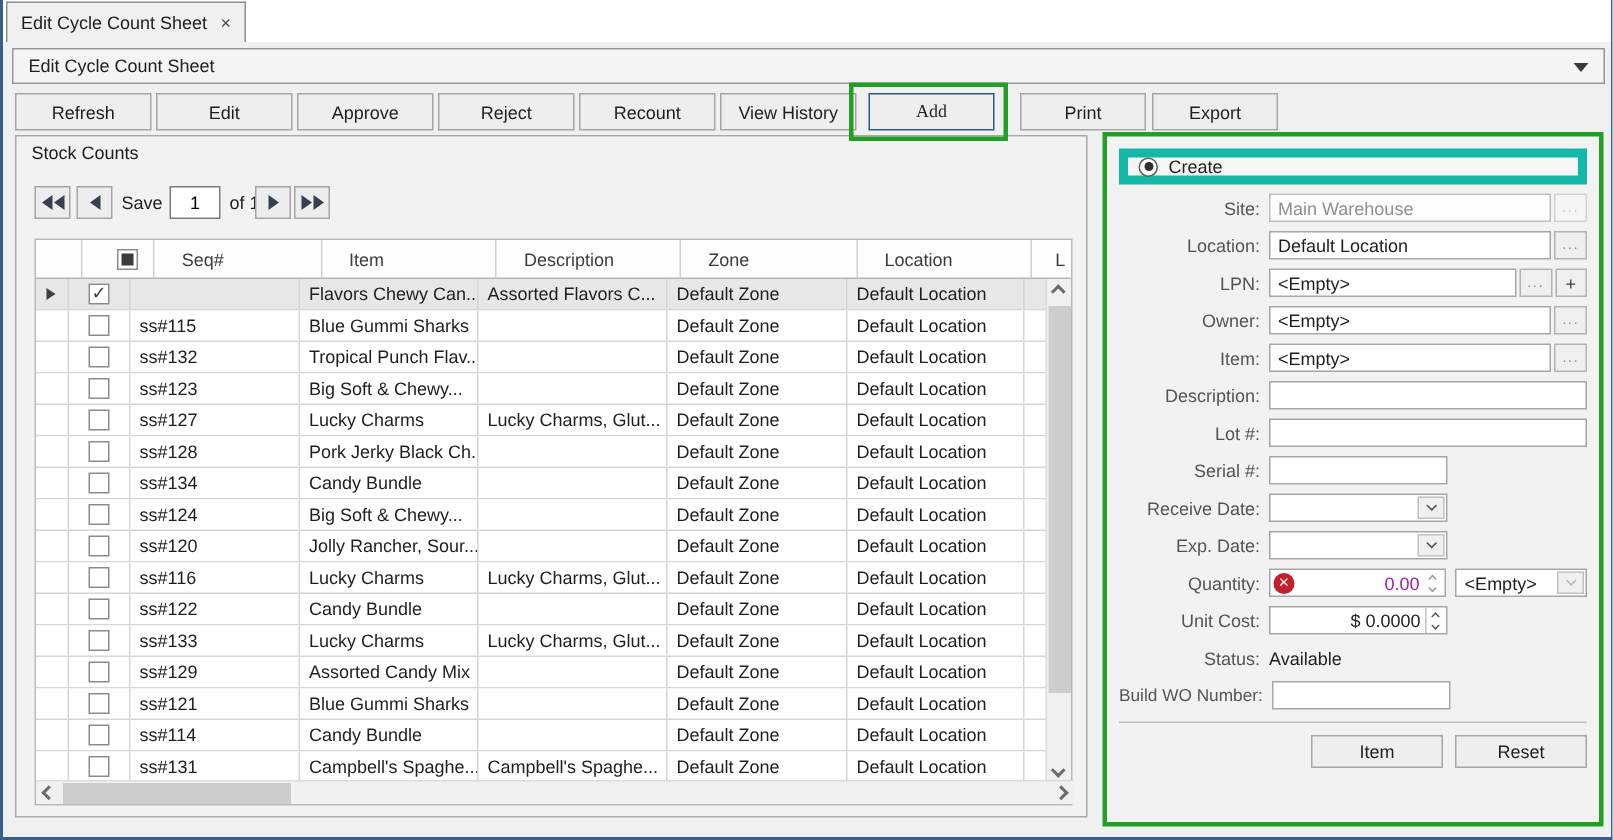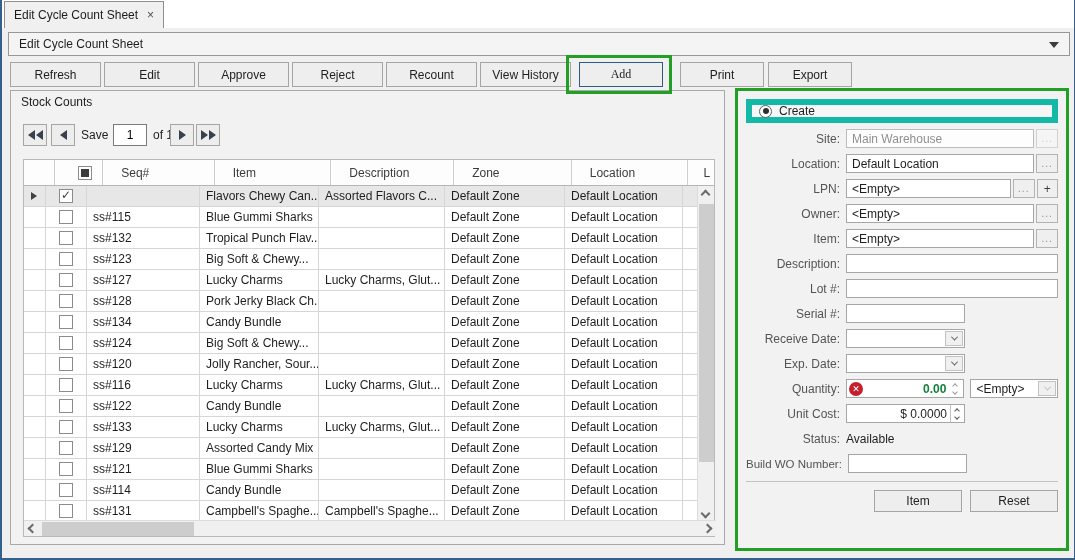--- a/index.html
+++ b/index.html
@@ -117,21 +117,21 @@
   .w-sm { width:119px; }
   .sq-btn { width:22px; height:19px; margin-left:2px; border:1px solid #b3b3b3; background:#efefef; color:#8f8f8f; font-size:10px; line-height:1; letter-spacing:1px; }
   .sq-btn.disabled { color:#cccccc; border-color:#d2d2d2; background:#f5f5f5; }
   .combo { position:relative; width:119px; height:19px; border:1px solid #a6a6a6; background:#fff; display:flex; align-items:center; padding:0 5px; }
   .combo-btn { position:absolute; right:1px; top:1px; width:18px; height:15px; background:#f0f0f0; border:1px solid #c2c2c2; display:flex; align-items:center; justify-content:center; }
   .combo-btn .chev { width:5px; height:5px; border-width:0 1.5px 1.5px 0; border-style:solid; border-color:#555; transform:rotate(45deg) translate(-1px,-1px); }
   .combo-btn.disabled .chev { border-color:#bdbdbd; }
   .uom-combo { width:88px; margin-left:6px; color:#1e1e1e; }
   .qty-field { position:relative; width:119px; height:19px; border:1px solid #a6a6a6; background:#fff; display:flex; align-items:center; padding:0 2px; }
   .err-icon { width:14px; height:14px; border-radius:50%; background:#c4202c; color:#fff; font-size:9px; font-weight:bold; display:flex; align-items:center; justify-content:center; flex:0 0 14px; }
-  .qty-val { flex:1; text-align:right; color:#15803d; padding-right:3px;font-weight:bold; }
+  .qty-val { flex:1; text-align:right; color:#a21caf; padding-right:3px; }
   .cost-val { flex:1; text-align:right; color:#1e1e1e; padding-right:3px; }
   .spinner { flex:0 0 12px; display:flex; flex-direction:column; align-items:center; justify-content:center; gap:2px; height:17px; }
   .spinner .chev { width:4px; height:4px; border-width:0 1.5px 1.5px 0; border-style:solid; border-color:#9a9a9a; }
   .spin-boxed { border-left:1px solid #c2c2c2; }
   .status-val { color:#1e1e1e; }
   .panel-divider { border-top:1px solid #c3c3c3; margin:8px 0 8px 0; }
   .panel-actions { display:flex; justify-content:flex-end; gap:8px; }
   .panel-actions .pbtn { width:88px; height:22px; background:#eeeeee; border:1px solid #a5a5a5; font:inherit; color:#1e1e1e; }
 </style>
 </head>

